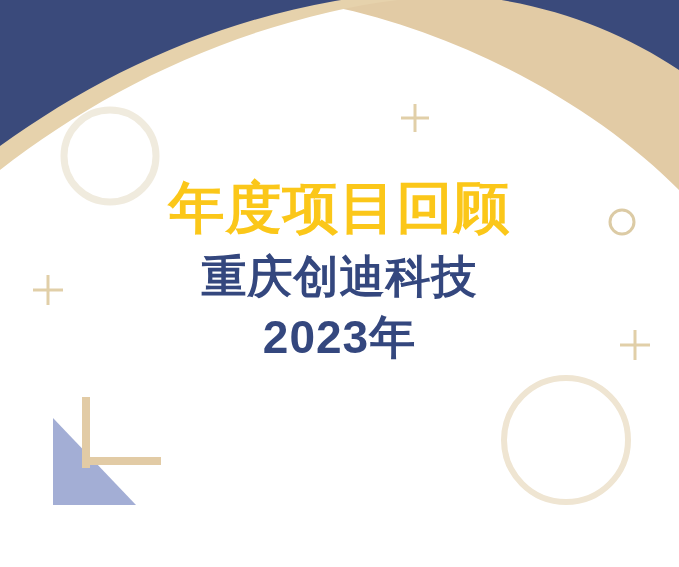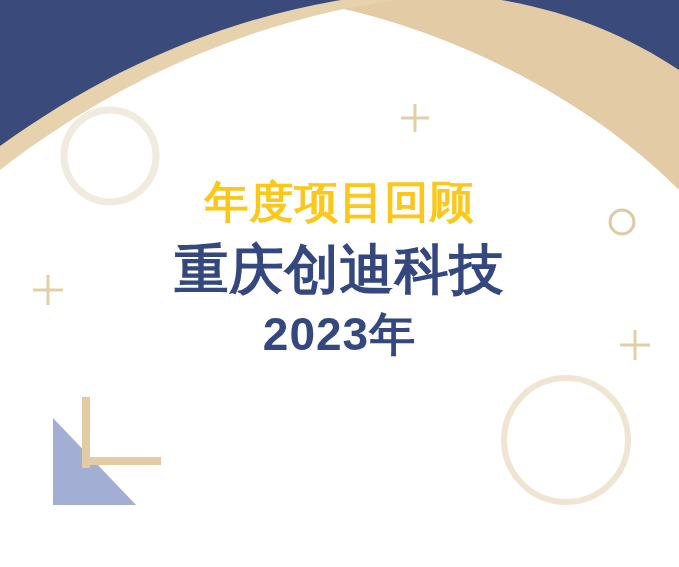--- a/index.html
+++ b/index.html
@@ -27,29 +27,29 @@
   }
   .text-stack {
     position: absolute;
     left: 0;
     top: 178px;
     width: 679px;
     text-align: center;
     z-index: 5;
   }
   .title-main {
-    font-size: 44px;
+    font-size: 56px;
     font-weight: 700;
     letter-spacing: 1px;
     line-height: 1.08;
     margin: 0;
     white-space: nowrap;
   }
   .title-sub {
-    font-size: 54px;
+    font-size: 45px;
     font-weight: 700;
     letter-spacing: 1px;
     line-height: 1.1;
     margin: 14px 0 0 0;
     white-space: nowrap;
   }
   .title-year {
     font-size: 46px;
     font-weight: 700;
     letter-spacing: 1px;

